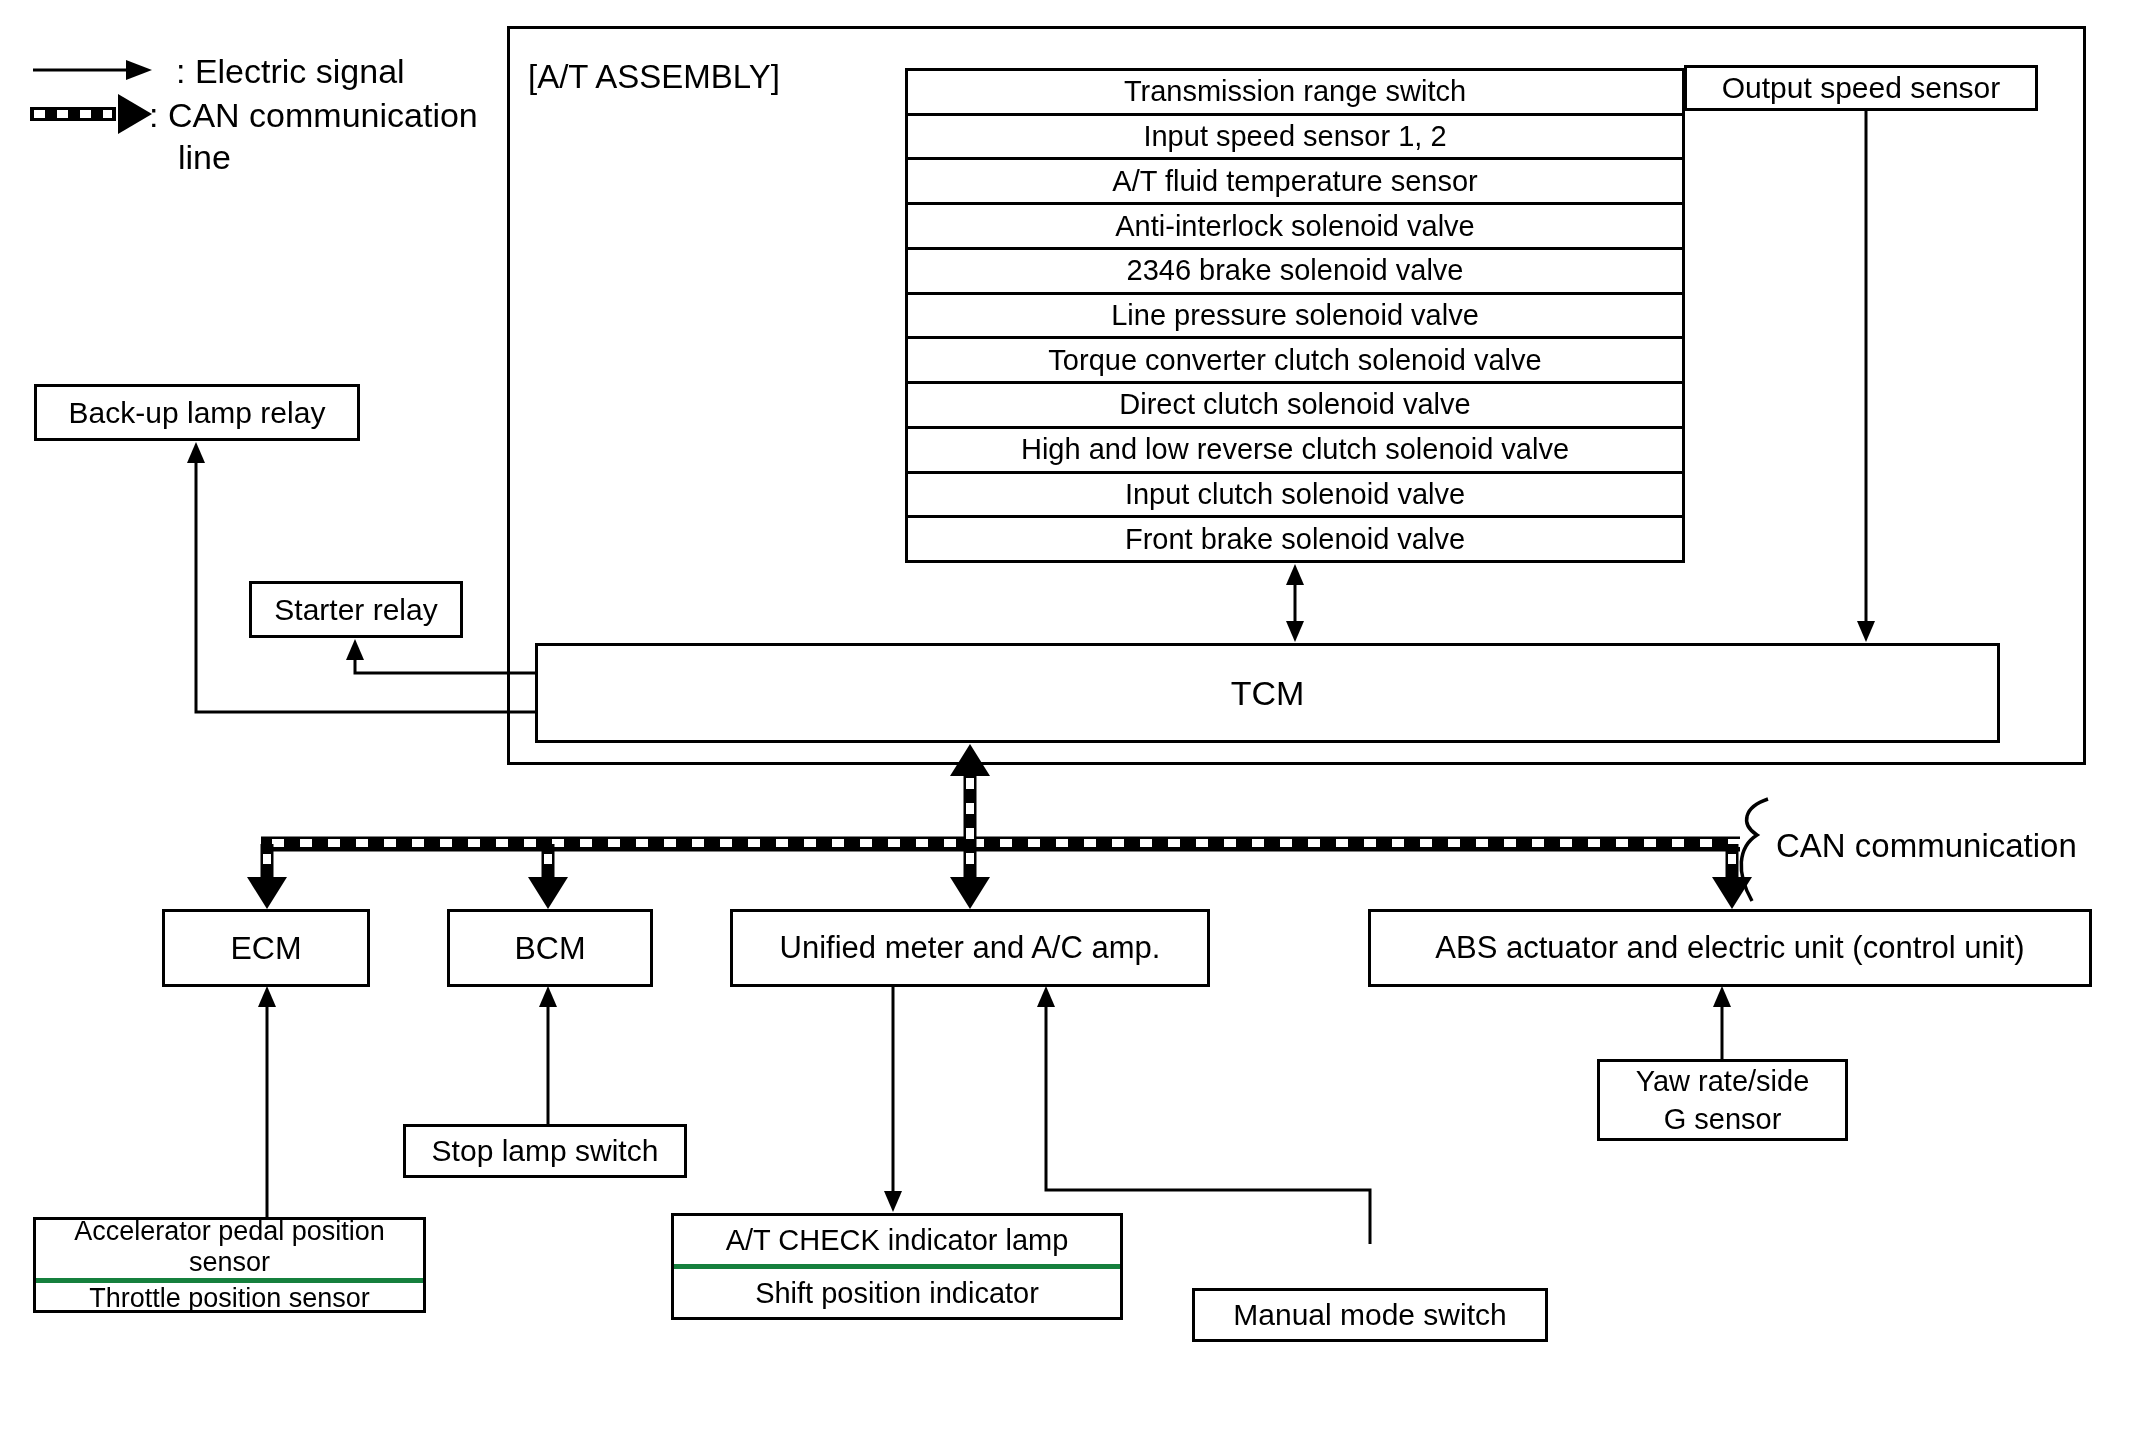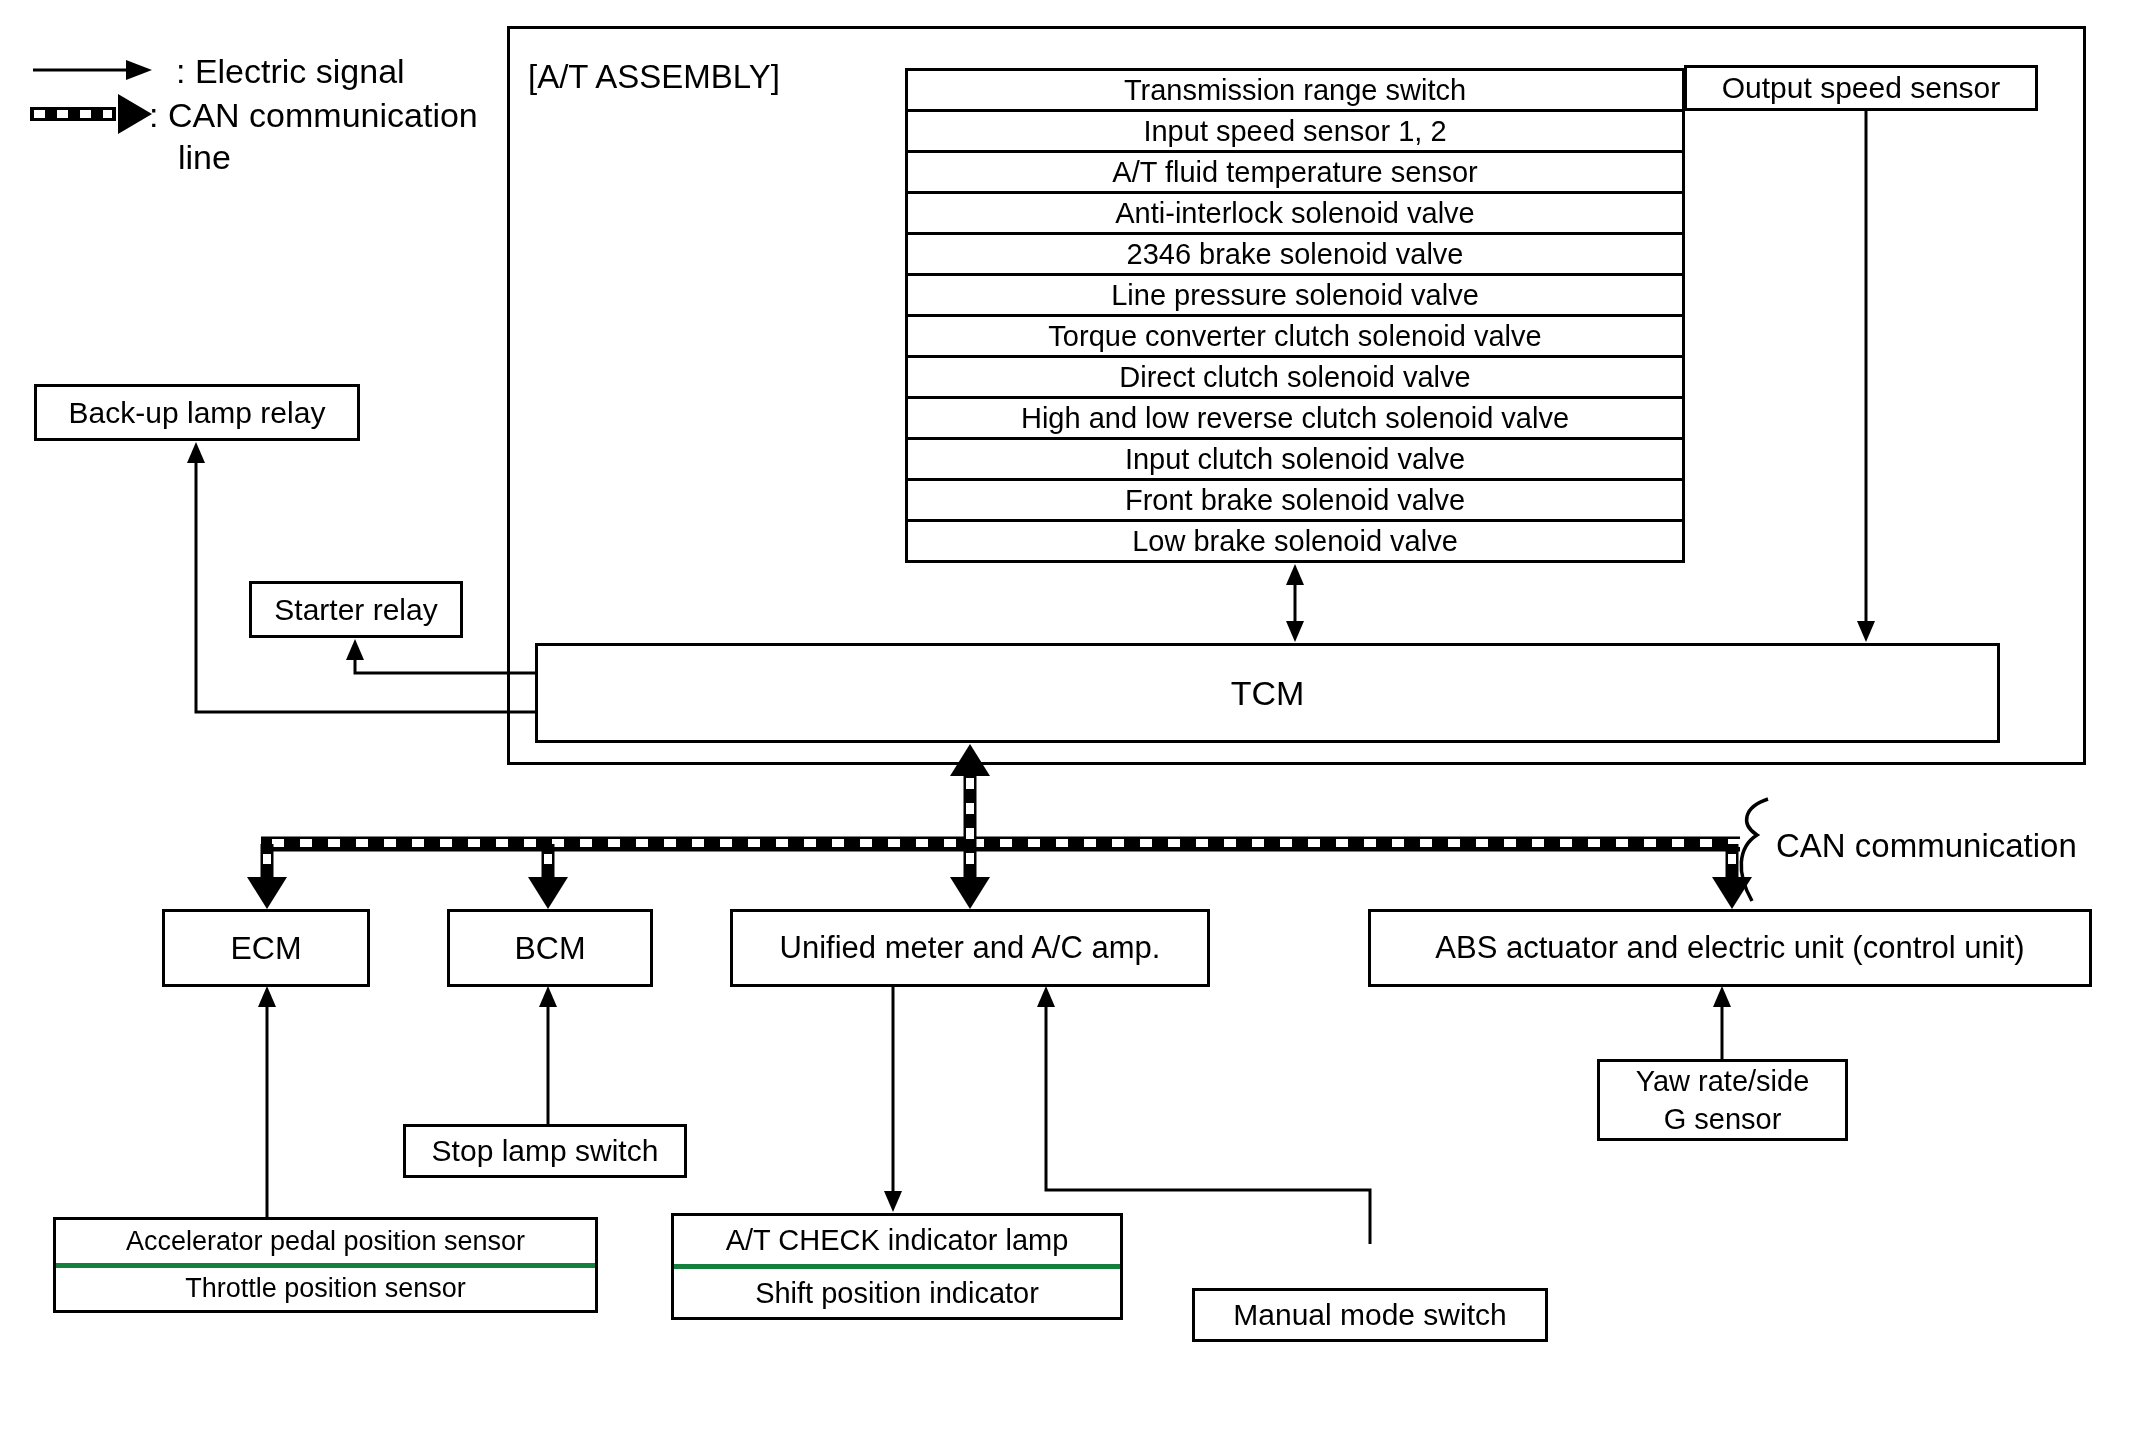--- a/index.html
+++ b/index.html
@@ -126,21 +126,20 @@
     <div class="row">Input speed sensor 1, 2</div>
     <div class="row">A/T fluid temperature sensor</div>
     <div class="row">Anti-interlock solenoid valve</div>
     <div class="row">2346 brake solenoid valve</div>
     <div class="row">Line pressure solenoid valve</div>
     <div class="row">Torque converter clutch solenoid valve</div>
     <div class="row">Direct clutch solenoid valve</div>
     <div class="row">High and low reverse clutch solenoid valve</div>
     <div class="row">Input clutch solenoid valve</div>
     <div class="row">Front brake solenoid valve</div>
-    <div class="row">Low brake solenoid valve</div>
   </div>
 
   <div class="box" style="left:535px;top:643px;width:1465px;height:100px;font-size:34px;">
     <span>TCM</span>
   </div>
 
   <div class="box" style="left:1684px;top:65px;width:354px;height:46px;font-size:30px;">
     <span>Output speed sensor</span>
   </div>
 
@@ -163,21 +162,21 @@
   </div>
 
   <div class="box" style="left:730px;top:909px;width:480px;height:78px;font-size:31px;">
     <span>Unified meter and A/C amp.</span>
   </div>
 
   <div class="box" style="left:1368px;top:909px;width:724px;height:78px;font-size:31px;">
     <span>ABS actuator and electric unit (control unit)</span>
   </div>
 
-  <div class="box rows" style="left:33px;top:1217px;width:545px;height:96px;font-size:27px;margin-left:20px;">
+  <div class="box rows" style="left:33px;top:1217px;width:393px;height:96px;font-size:27px;">
     <div class="row">Accelerator pedal position sensor</div>
     <div class="row">Throttle position sensor</div>
   </div>
 
   <div class="box" style="left:403px;top:1124px;width:284px;height:54px;font-size:30px;">
     <span>Stop lamp switch</span>
   </div>
 
   <div class="box rows" style="left:671px;top:1213px;width:452px;height:107px;font-size:29px;">
     <div class="row">A/T CHECK indicator lamp</div>

